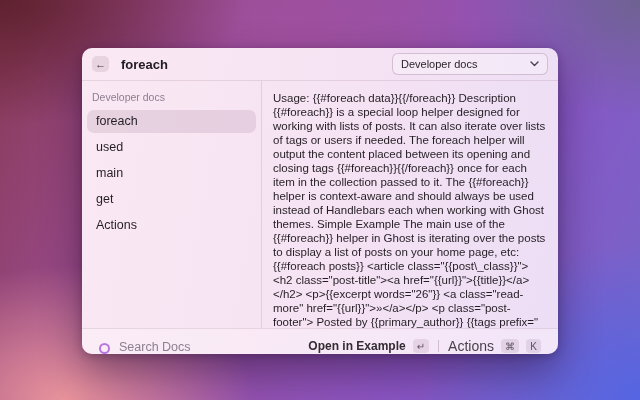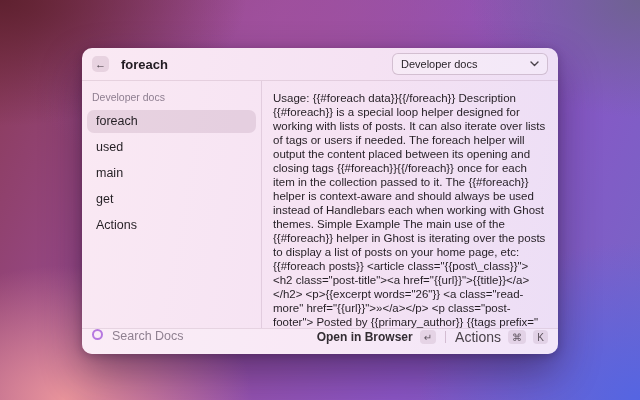--- a/index.html
+++ b/index.html
@@ -62,22 +62,22 @@
 
   .content {
     flex: 1 1 auto; min-width: 0; overflow: hidden;
     padding: 10px 12px 0 11px;
     font-size: 11.5px; line-height: 14px; color: #241e24;
     word-wrap: break-word;
   }
 
   
   .footer {
-    height: 26px; flex: 0 0 26px; display: flex; align-items: flex-start;
-    padding: 0 10px; border-top: 1px solid rgba(120,80,110,0.15);
+    height: 26px; flex: 0 0 26px; display: flex; align-items: flex-end;
+    padding: 0 17px; border-top: 1px solid rgba(120,80,110,0.15);
     background: rgba(255,248,255,0.30);
   }
   .ring {
     width: 11px; height: 11px; border-radius: 50%;
     border: 2px solid #b678e0; flex: 0 0 auto;
   }
   .search-input {
     border: 0; outline: 0; background: transparent;
     margin-left: 9px; flex: 1 1 auto; min-width: 0;
     font-family: "Liberation Sans", sans-serif;
@@ -123,21 +123,21 @@
       <div class="side-item">get</div>
       <div class="side-item">Actions</div>
     </div>
     <div class="content">Usage: {{#foreach data}}{{/foreach}} Description {{#foreach}} is a special loop helper designed for working with lists of posts. It can also iterate over lists of tags or users if needed. The foreach helper will output the content placed between its opening and closing tags {{#foreach}}{{/foreach}} once for each item in the collection passed to it. The {{#foreach}} helper is context-aware and should always be used instead of Handlebars each when working with Ghost themes. Simple Example The main use of the {{#foreach}} helper in Ghost is iterating over the posts to display a list of posts on your home page, etc: {{#foreach posts}} &lt;article class="{{post\_class}}"&gt; &lt;h2 class="post-title"&gt;&lt;a href="{{url}}"&gt;{{title}}&lt;/a&gt;&lt;/h2&gt; &lt;p&gt;{{excerpt words="26"}} &lt;a class="read-more" href="{{url}}"&gt;»&lt;/a&gt;&lt;/p&gt; &lt;p class="post-footer"&gt; Posted by {{primary_author}} {{tags prefix=" on "}} at &lt;time class="post-date" datetime="{{date format='YYYY-MM-DD'}}"&gt;{{date format="DD MMMM YYYY"}}&lt;/time&gt; &lt;/p&gt; &lt;/article&gt; {{/foreach}}</div>
   </div>
 
   <div class="footer">
     <div class="ring"></div>
     <input class="search-input" type="text" placeholder="Search Docs" style="">
     <div class="foot-right">
-      <span class="primary-label">Open in Browser</span>
+      <span class="primary-label">Open in Example</span>
       <span class="key-badge">↵</span>
       <span class="foot-divider"></span>
       <span class="actions-label">Actions</span>
       <span class="key-badge">⌘</span>
       <span class="key-badge">K</span>
     </div>
   </div>
 
 </div>
 

